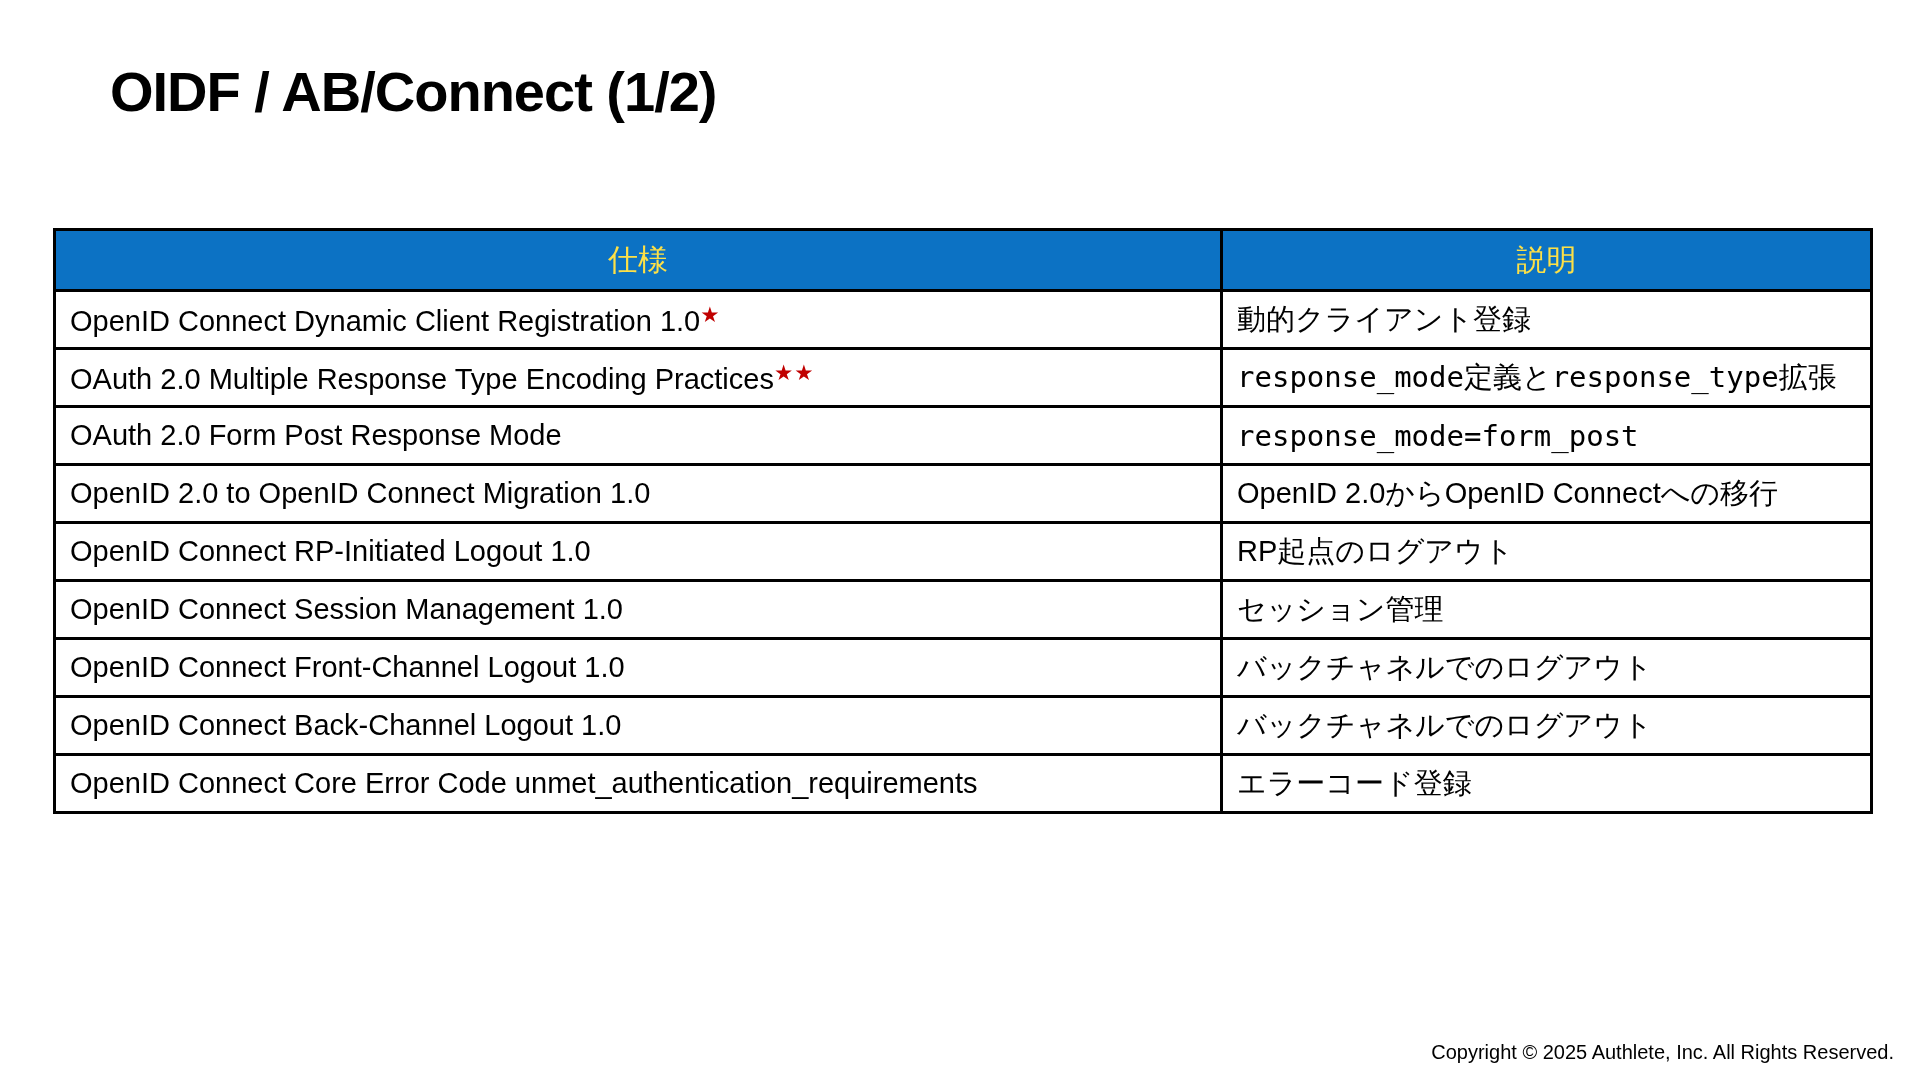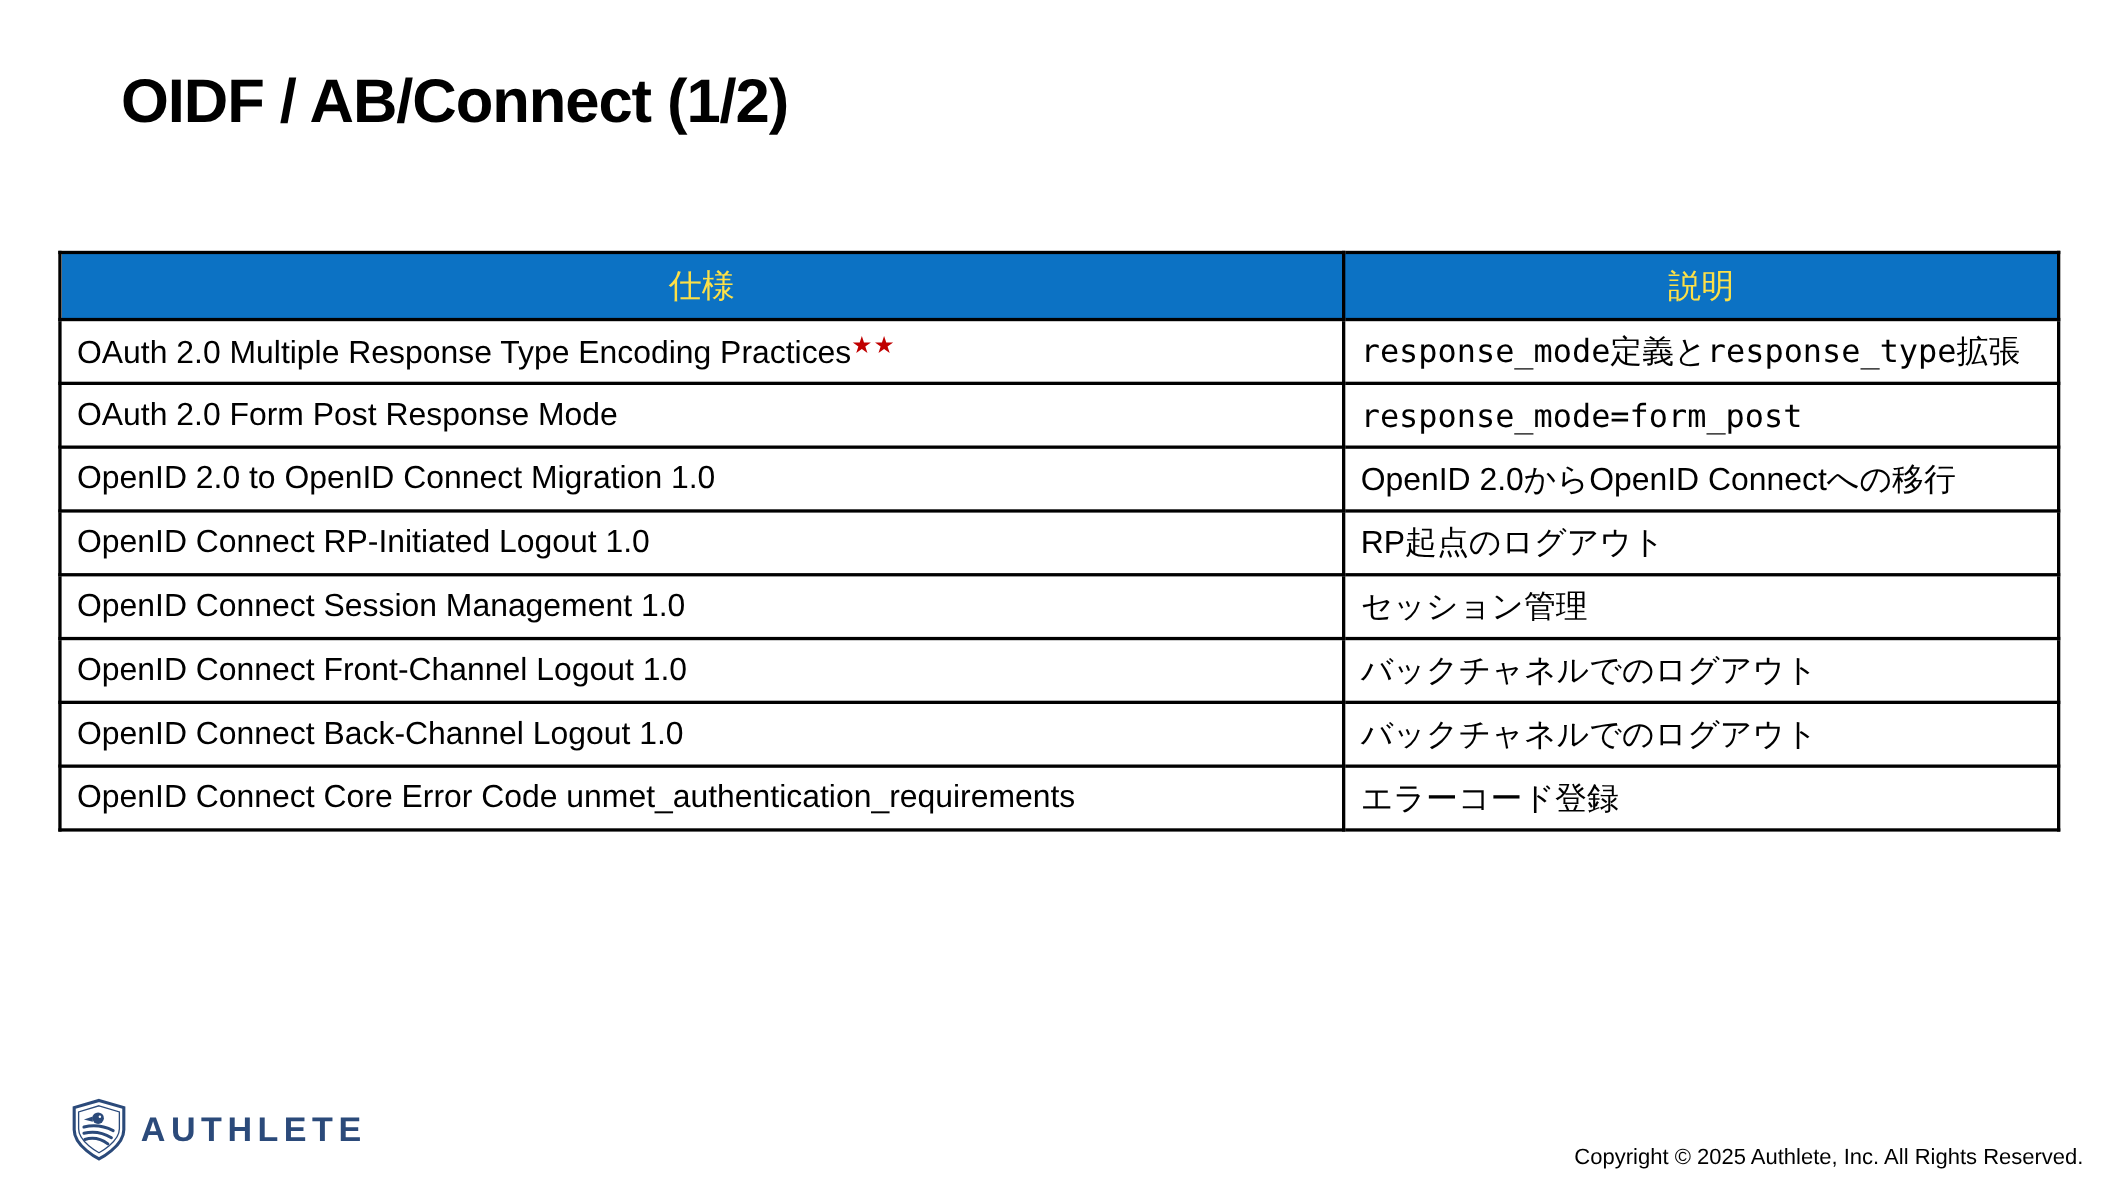--- a/index.html
+++ b/index.html
@@ -111,20 +111,24 @@
         <col style="width:650px">
       </colgroup>
       <thead>
         <tr>
           <th>仕様</th>
           <th>説明</th>
         </tr>
       </thead>
       <tbody id="spec-rows">
           <tr>
+            <td>OpenID Connect Dynamic Client Registration 1.0<span class="stars">★</span></td>
+            <td>動的クライアント登録</td>
+          </tr>
+          <tr>
             <td>OAuth 2.0 Multiple Response Type Encoding Practices<span class="stars">★★</span></td>
             <td class="mono">response_mode定義とresponse_type拡張</td>
           </tr>
           <tr>
             <td>OAuth 2.0 Form Post Response Mode</td>
             <td class="mono">response_mode=form_post</td>
           </tr>
           <tr>
             <td>OpenID 2.0 to OpenID Connect Migration 1.0</td>
             <td>OpenID 2.0からOpenID Connectへの移行</td>
@@ -146,29 +150,16 @@
             <td>バックチャネルでのログアウト</td>
           </tr>
           <tr>
             <td>OpenID Connect Core Error Code unmet_authentication_requirements</td>
             <td>エラーコード登録</td>
           </tr>
         </tbody>
     </table>
   </div>
 
-  <div class="logo">
-    <svg width="52" height="58" viewBox="0 0 64 72" fill="none" xmlns="http://www.w3.org/2000/svg">
-      <path d="M32 3 L60 11 V36 C60 55 32 69 32 69 C32 69 4 55 4 36 V11 Z" stroke="#2B4A7A" stroke-width="3.5" fill="#ffffff"></path>
-      <path d="M32 9 L55 16 V35 C55 50 32 62 32 62 C32 62 9 50 9 35 V16 Z" stroke="#2B4A7A" stroke-width="1.5" fill="none"></path>
-      <circle cx="31" cy="23" r="6.5" fill="#2B4A7A"></circle>
-      <path d="M25 21 L15 24.5 L25 27 Z" fill="#2B4A7A"></path>
-      <circle cx="33" cy="21.5" r="1.4" fill="#ffffff"></circle>
-      <path d="M15 33 Q32 29 48 37" stroke="#2B4A7A" stroke-width="3.4" stroke-linecap="round"></path>
-      <path d="M15 40 Q31 36 46 45" stroke="#2B4A7A" stroke-width="3.4" stroke-linecap="round"></path>
-      <path d="M16 47 Q30 43 42 52" stroke="#2B4A7A" stroke-width="3.4" stroke-linecap="round"></path>
-    </svg>
-    <span class="logo-text">AUTHLETE</span>
-  </div>
 
   <div class="copyright">Copyright © 2025 Authlete, Inc. All Rights Reserved.</div>
 
 </div>
 
 </body></html>

